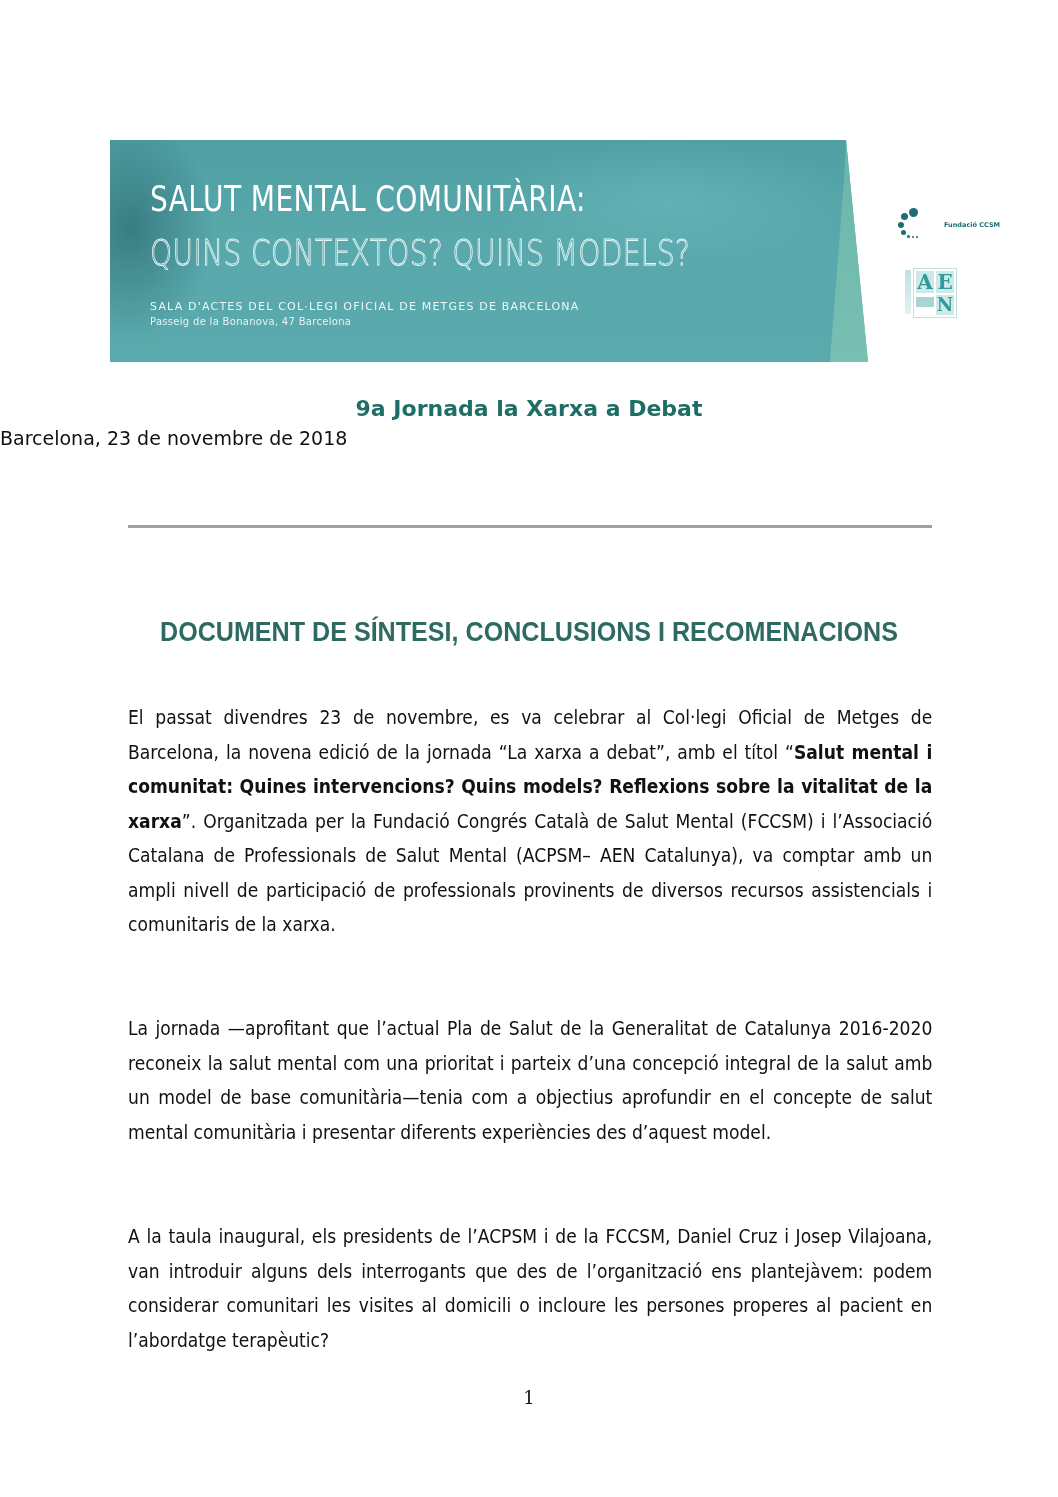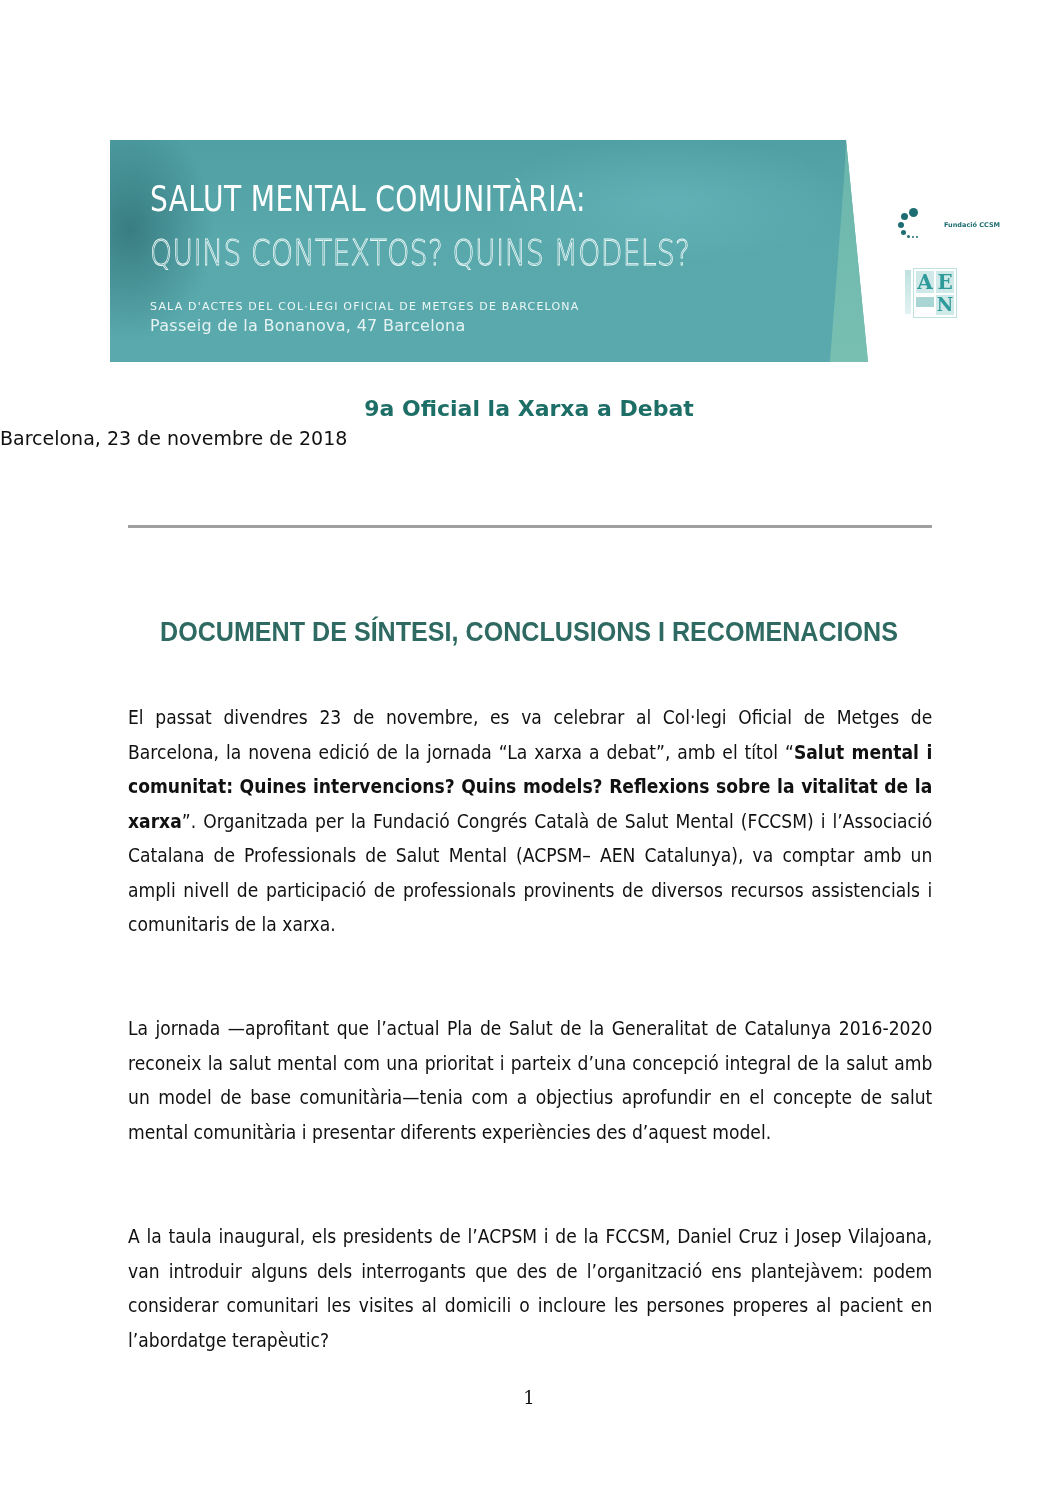--- a/index.html
+++ b/index.html
@@ -35,21 +35,21 @@
       font-family: "DejaVu Sans", sans-serif; font-size: 36px; font-weight: 200;
       color: transparent; -webkit-text-stroke: 0.9px #eaf6f6;
       transform: scaleX(0.78); transform-origin: left top; white-space: nowrap; letter-spacing: 0.5px;
     }
     .banner-venue {
       position: absolute; left: 40px; top: 160px;
       font-size: 11px; font-weight: normal; letter-spacing: 1.2px; color: #eef7f7; white-space: nowrap;
     }
     .banner-address {
       position: absolute; left: 40px; top: 176px;
-      font-size: 16px; color: #e6f3f3; white-space: nowrap; letter-spacing: 0.3px; text-align: center;
+      font-size: 10px; color: #e6f3f3; white-space: nowrap; letter-spacing: 0.3px; text-align: center;
     }
 
     
     .logo-fccsm { position: absolute; left: 897px; top: 208px; width: 90px; height: 40px; }
     .logo-fccsm .dot { position: absolute; border-radius: 50%; background: #1e6d72; }
     .logo-fccsm .label {
       position: absolute; left: 16px; top: 13px; font-size: 6.5px; font-weight: bold; color: #1e6d72; white-space: nowrap; padding-left: 31px;
     }
     .logo-aen { position: absolute; left: 905px; top: 262px; width: 54px; height: 58px; }
     .logo-aen .box {
@@ -124,21 +124,21 @@
 <div class="logo-aen">
   <div class="side"></div>
   <div class="box">
     <span class="letter" style="left:2px;top:2px;width:18px;height:22px;font-size:20px;line-height:22px;">A</span>
     <span class="letter" style="left:22px;top:2px;width:18px;height:22px;font-size:20px;line-height:22px;">E</span>
     <span class="letter" style="left:22px;top:26px;width:18px;height:20px;font-size:18px;line-height:20px;">N</span>
     <span style="position:absolute;left:2px;top:28px;width:18px;height:10px;background:#a9d6d5;"></span>
   </div>
 </div>
 
-<div class="event-title">9a Oficial la Xarxa a Debat</div>
+<div class="event-title">9a Jornada la Xarxa a Debat</div>
 <div class="event-date">Barcelona, 23 de novembre de 2018</div>
 
 <div class="divider"></div>
 
 <div class="doc-title">DOCUMENT DE SÍNTESI, CONCLUSIONS I RECOMENACIONS</div>
 
 <div class="para p1">
   <div class="para-inner">
     <span>El passat divendres 23 de novembre, es va celebrar al Col·legi Oficial de Metges de Barcelona, la novena edició de la jornada “La xarxa a debat”, amb el títol “</span><b>Salut mental i comunitat: Quines intervencions? Quins models? Reflexions sobre la vitalitat de la xarxa</b><span>”. Organitzada per la Fundació Congrés Català de Salut Mental (FCCSM) i l’Associació Catalana de Professionals de Salut Mental (ACPSM– AEN Catalunya), va comptar amb un ampli nivell de participació de professionals provinents de diversos recursos assistencials i comunitaris de la xarxa.</span>
   </div>

